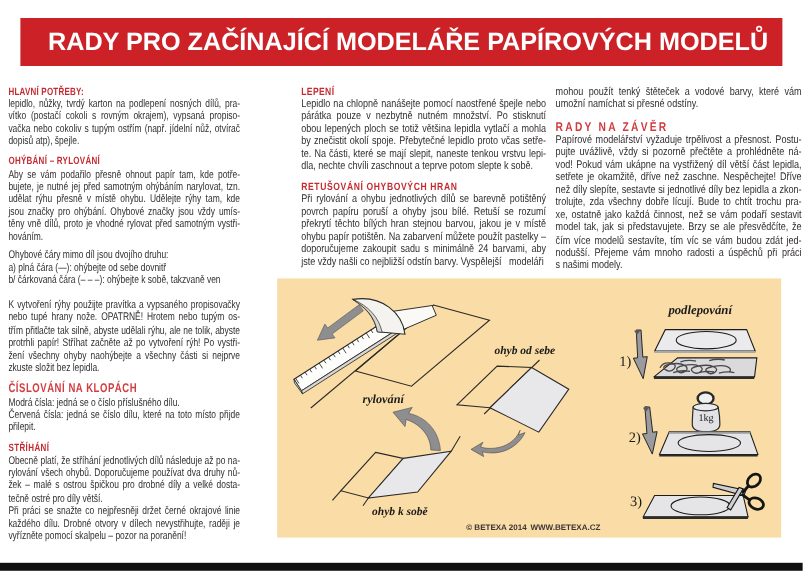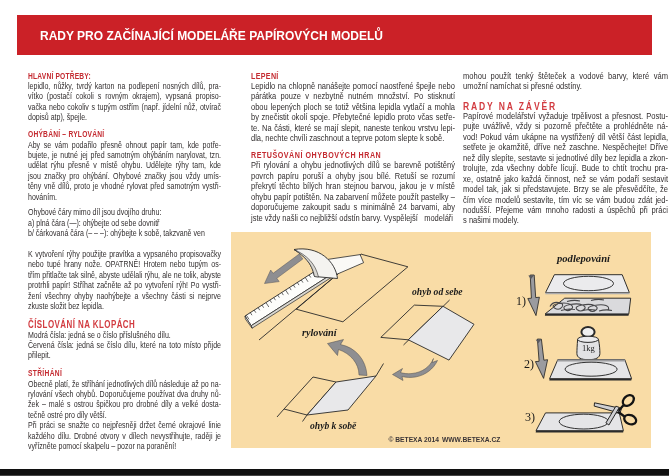--- a/index.html
+++ b/index.html
@@ -13,23 +13,23 @@
   .lnl{text-align:left;}
   .h{color:#c42a30;font-weight:bold;font-size:8.8px;}
   .hb{color:#d23b40;font-weight:bold;font-size:10.5px;}
 </style>
 </head>
 <body>
 
 <div style="position:absolute;left:17px;top:15px;width:635px;height:40px;background:#cb2127;"></div>
 
 <div style="position:absolute;left:40px;top:15px;width:612px;height:40px;line-height:42.5px;
-     color:#ffffff;font-weight:bold;font-size:12px;white-space:nowrap;">RADY PRO ZAČÍNAJÍCÍ MODELÁŘE PAPÍROVÝCH MODELŮ</div>
-
-<div class="col" style="left:28px;width:193px;">
+     color:#ffffff;font-weight:bold;font-size:21px;white-space:nowrap;">RADY PRO ZAČÍNAJÍCÍ MODELÁŘE PAPÍROVÝCH MODELŮ</div>
+
+<div class="col" style="left:7px;width:193px;">
  <div class="in" style="width:255px;transform:scaleX(0.7569);">
 
   <span class="h" style="letter-spacing:.25px;">HLAVNÍ POTŘEBY:</span>
 
   <span class="ln">lepidlo, nůžky, tvrdý karton na podlepení nosných dílů, pra-</span>
   <span class="ln">vítko (postačí cokoli s rovným okrajem), vypsaná propiso-</span>
   <span class="ln">vačka nebo cokoliv s tupým ostřím (např. jídelní nůž, otvírač</span>
   <span class="lnl">dopisů atp), špejle.</span>
 
   <span class="h" style="margin-top:6.3px;letter-spacing:.3px;">OHÝBÁNÍ – RYLOVÁNÍ</span>

